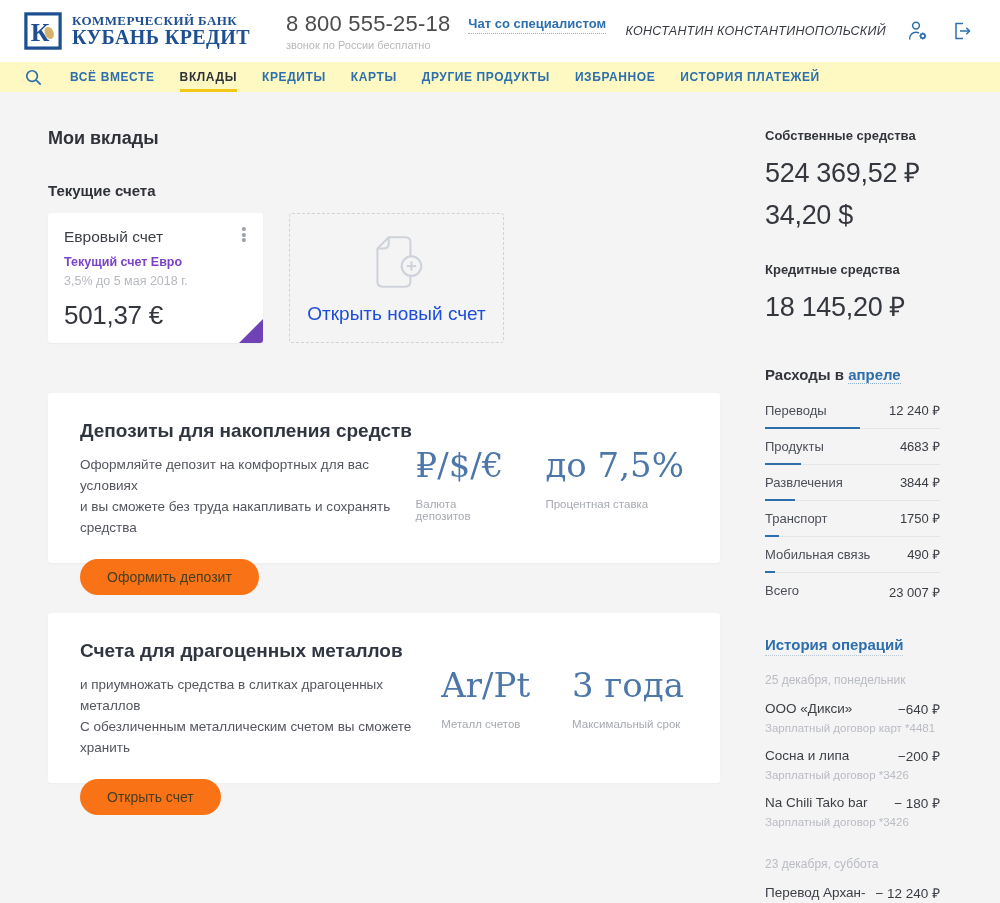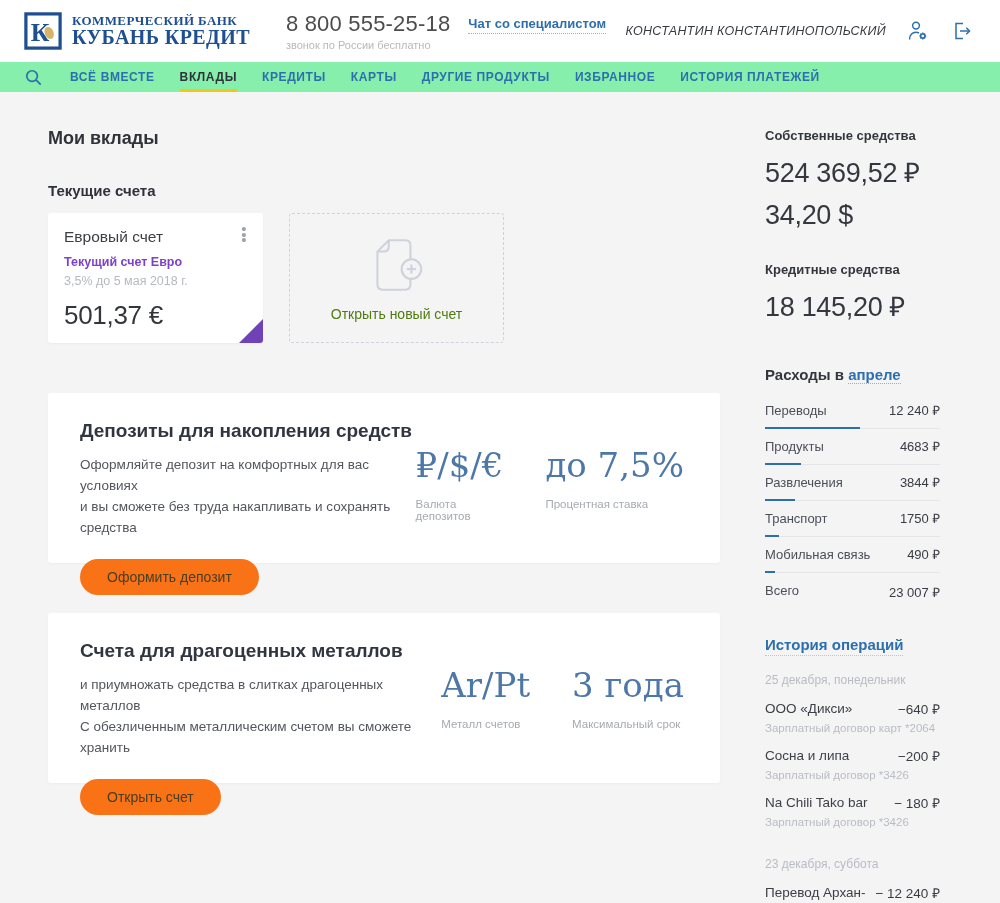--- a/index.html
+++ b/index.html
@@ -15,21 +15,21 @@
   .phone-block { margin-left:36px; }
   .phone-number { font-size:22px; color:#4c4c4c; letter-spacing:.2px; }
   .phone-note { font-size:11px; color:#b9b9b9; margin-top:2px; }
   .chat-link { margin-left:18px; margin-top:-12px; font-size:13px; font-weight:700; color:#2d6fad;
     border-bottom:1px dotted #8fb2d4; padding-bottom:2px; cursor:pointer; white-space:nowrap; }
   .header-right { margin-left:auto; display:flex; align-items:center; }
   .user-name { font-size:12.5px; color:#363a41; letter-spacing:.3px;font-style:italic; }
   .hicon { margin-left:20px; cursor:pointer; display:flex; align-items:center; }
 
   
-  .nav { height:30px; background:#86efac; display:flex; align-items:center; padding:0 24px; gap:25px; }
+  .nav { height:30px; background:#fef9c3; display:flex; align-items:center; padding:0 24px; gap:25px; }
   .nav-search { display:flex; align-items:center; cursor:pointer; margin-right:2px; }
   .nav-item { font-size:12px; font-weight:700; letter-spacing:.6px; color:#2d6fad; cursor:pointer;
     position:relative; padding-bottom:8px; top:4px; white-space:nowrap; }
   .nav-item.active { color:#2f333b; }
   .nav-item.active::after { content:""; position:absolute; left:0; right:0; bottom:0; height:3px; background:#f2c818; }
 
   
   .main { background:#f4f4f5; height:811px; padding:36px 60px 0 48px; display:flex; }
   .col-left { width:672px; flex:0 0 672px; }
   .col-right { width:175px; margin-left:auto; }
@@ -45,21 +45,21 @@
     letter-spacing:0; cursor:pointer; text-align:center; width:14px; }
   .kebab span { display:block; }
   .acc-type { font-size:12.5px; font-weight:700; color:#7b42c9; margin-top:9px; }
   .acc-rate { font-size:12.5px; color:#b6b9c0; margin-top:5px; }
   .acc-balance { position:absolute; left:16px; bottom:12px; font-size:26px; color:#33363c; letter-spacing:-.3px; }
   .corner { position:absolute; right:0; bottom:0; width:0; height:0;
     border-left:24px solid transparent; border-bottom:24px solid #6f42b5; }
 
   .new-account { width:215px; height:130px; border:1px dashed #d0d3db; border-radius:3px; cursor:pointer;
     display:flex; flex-direction:column; align-items:center; justify-content:center; gap:9px; }
-  .new-account-label { font-size:14px; color:#4d7c0f; }
+  .new-account-label { font-size:19px; color:#1d4ed8; }
 
   .promo { margin-top:50px; background:#fff; border-radius:3px; height:170px; padding:27px 36px 0 32px;
     display:flex; box-shadow:0 1px 2px rgba(0,0,0,.03); }
   .promo-title { font-size:19px; font-weight:700; color:#303640; }
   .promo-desc { font-size:13.5px; color:#53565e; line-height:1.55; margin-top:13px; }
   .promo-btn { margin-top:20px; display:inline-block; background:#f97316; border:none; border-radius:19px;
     padding:10px 27px; font-size:14px; color:#463e22; font-family:"Liberation Sans",sans-serif; cursor:pointer; }
   .promo-stats { margin-left:auto; display:flex; gap:42px; padding-top:25px; }
   .stat-value { font-family:"DejaVu Serif", serif; font-size:34px; color:#4c77a8; white-space:nowrap; }
   .stat-label { font-size:11.5px; color:#a6aab2; margin-top:13px; }
@@ -281,21 +281,21 @@
     <div class="history">
       <span class="history-title">История операций</span>
 
       <div class="hist-date">25 декабря, понедельник</div>
 
       <div class="hist-item">
         <div class="hist-line">
           <span class="hist-name">ООО «Дикси»</span>
           <span class="hist-amount">−640 ₽</span>
         </div>
-        <div class="hist-note">Зарплатный договор карт *2064</div>
+        <div class="hist-note">Зарплатный договор карт *4481</div>
       </div>
       <div class="hist-item">
         <div class="hist-line">
           <span class="hist-name">Сосна и липа</span>
           <span class="hist-amount">−200 ₽</span>
         </div>
         <div class="hist-note">Зарплатный договор *3426</div>
       </div>
       <div class="hist-item">
         <div class="hist-line">

